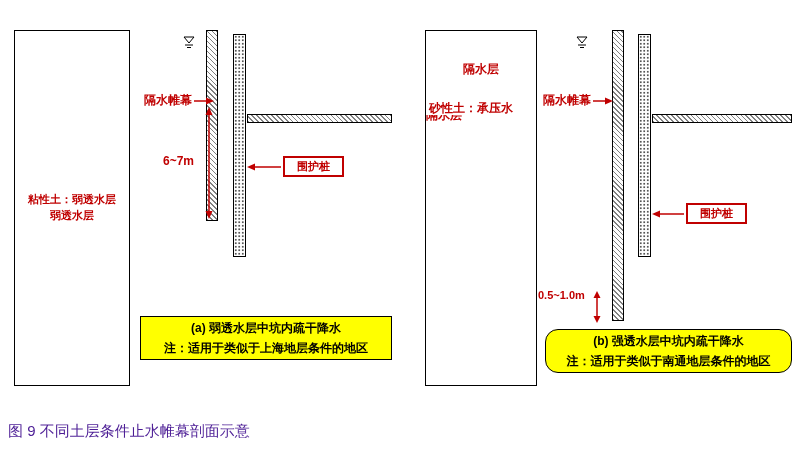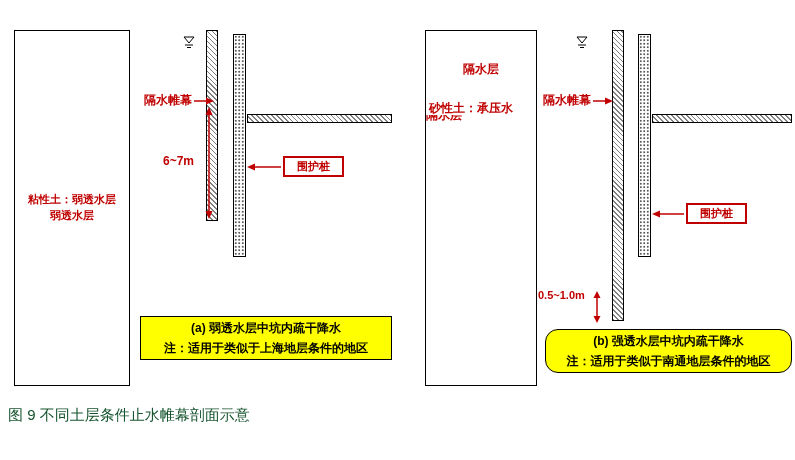--- a/index.html
+++ b/index.html
@@ -28,21 +28,21 @@
   .pile-tag {
     border:2px solid #c00000; color:#c00000; font-weight:bold; font-size:11px;
     padding:1px 12px; background:#fff; white-space:nowrap;
   }
   .note-box {
     background:#ffff00; border:1px solid #000;
     display:flex; flex-direction:column; align-items:center; justify-content:center; gap:3px;
   }
   .note-title { font-size:12px; font-weight:bold; color:#000; white-space:nowrap; }
   .note-text  { font-size:12px; font-weight:bold; color:#000; white-space:nowrap; }
-  .caption { font-size:15px; color:#14532d; }
+  .caption { font-size:15px; color:#4c1d95;margin-top:16px; }
   .label-row { display:flex; align-items:center; gap:2px; }
 </style>
 </head>
 <body>
 
 <div class="canvas">
 
   <div class="abs soil-box" style="left:14px;top:30px;width:116px;height:356px;">
     <div class="abs" style="left:0;top:160px;width:100%;text-align:center;">
       <div class="red-label-sm">粘性土：弱透水层</div>

